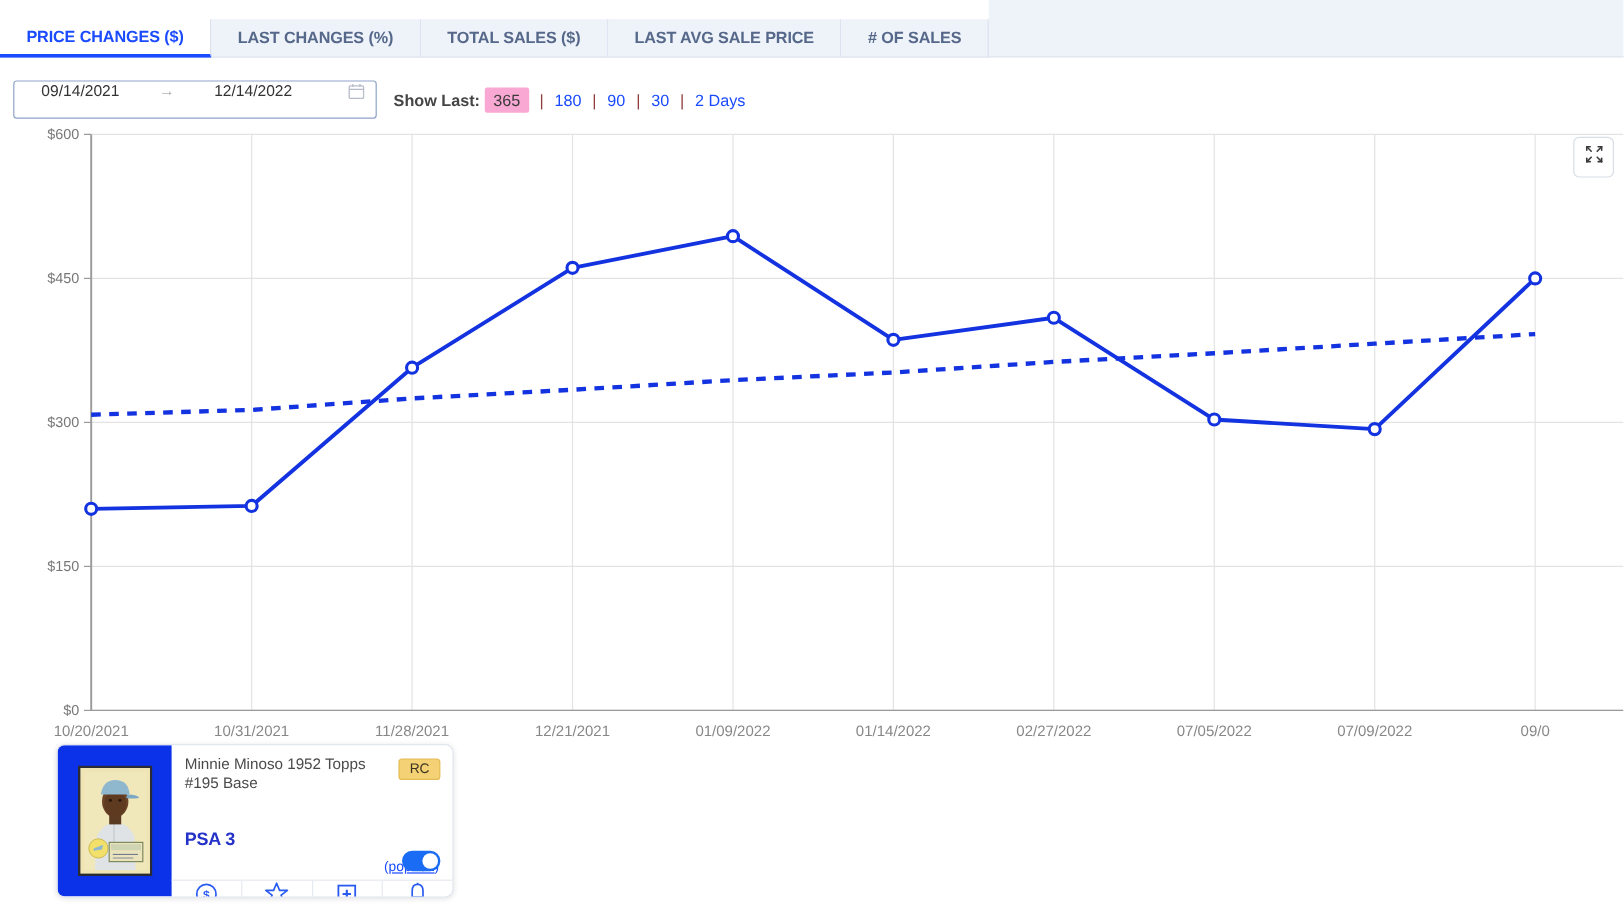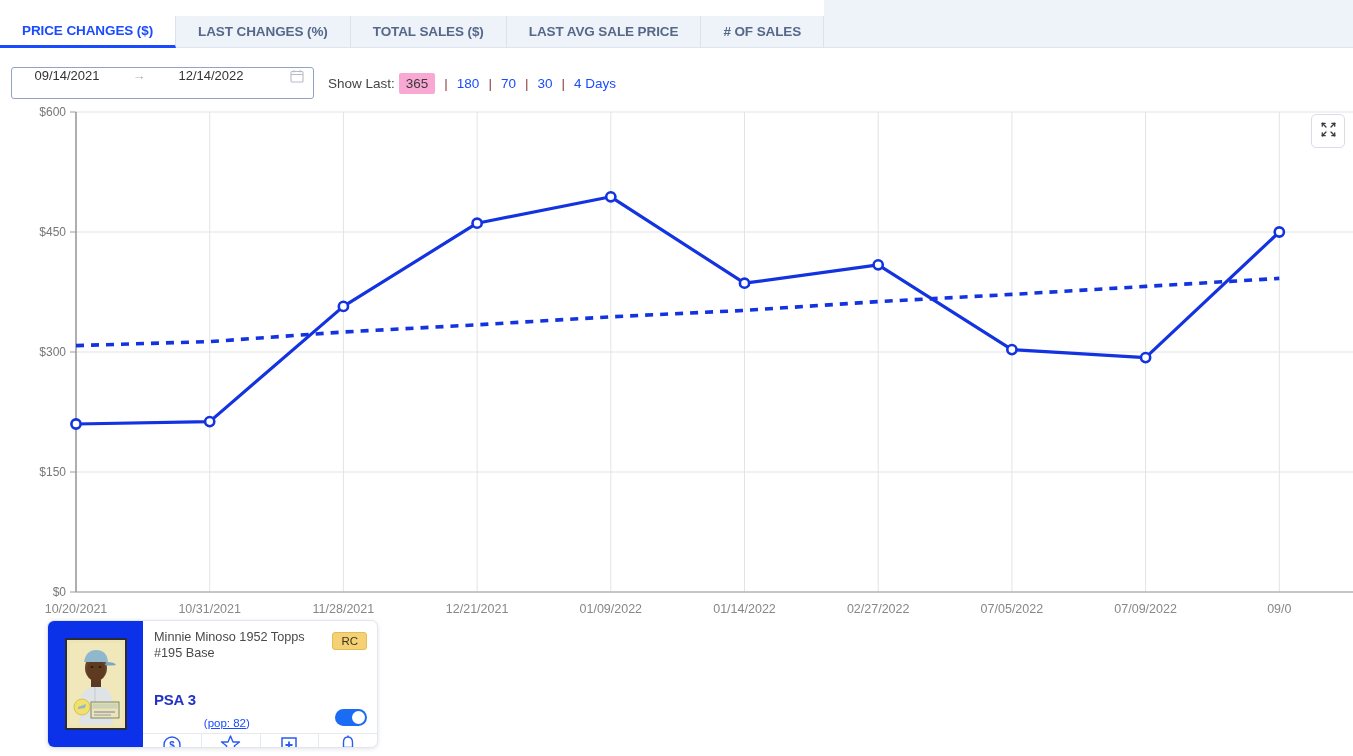--- a/index.html
+++ b/index.html
@@ -73,21 +73,21 @@
     width: 15px; height: 15px;
     display: flex; align-items: center; justify-content: center;
     cursor: pointer;
   }
   .showlast {
     position: absolute; left: 328px; top: 19px; height: 32px;
     display: flex; align-items: center;
     font-size: 13.5px; color: #4a4a4a;
     white-space: nowrap;
   }
-  .sl-label { color: #454545; }
+  .sl-label { color: #454545; font-weight: bold; }
   .sl-current {
     color: #3a3a3a; background: #f9a8d4;
     padding: 3px 7px; margin-left: 4px; border-radius: 2px;
     cursor: pointer;
   }
   .sl-sep { color: #8e3b3b; margin: 0 9px; }
   .sl-link { color: #1a4bff; cursor: pointer; }
   .expand-btn {
     position: absolute; left: 1311px; top: 66px;
     width: 34px; height: 34px;
@@ -134,20 +134,21 @@
     position: absolute; right: 10px; top: 11px;
     background: #f3d174; border: 1px solid #e4bc54;
     color: #3d3420; font-size: 11.5px;
     padding: 2px 8px; border-radius: 3px;
     cursor: pointer;
     text-align: right;
   }
   .card-gradeline {
     display: flex; align-items: center;
     margin-top: 8px;
+    justify-content: space-between;
   }
   .psa-grade {
     font-size: 15px; font-weight: bold; color: #2432c8;
     letter-spacing: -0.2px;
   }
   .pop-link {
     font-size: 11.5px; color: #1a4bff; margin-left: 8px; cursor: pointer; margin-top: 48px;
   }
   .pop-link .u { text-decoration: underline; }
   .toggle {
@@ -208,25 +209,25 @@
       </svg>
     </span>
   </div>
 
   <div class="showlast">
     <span class="sl-label">Show Last:</span>
     <span class="sl-current">365</span>
     <span class="sl-sep">|</span>
     <span class="sl-link">180</span>
     <span class="sl-sep">|</span>
-    <span class="sl-link">70</span>
+    <span class="sl-link">90</span>
     <span class="sl-sep">|</span>
     <span class="sl-link">30</span>
     <span class="sl-sep">|</span>
-    <span class="sl-link">4 Days</span>
+    <span class="sl-link">2 Days</span>
   </div>
 
   <div class="expand-btn">
     <span>
       <svg width="15" height="15" viewBox="0 0 15 15">
         <g stroke="#3b3b3b" stroke-width="1.3" fill="none" stroke-linecap="round">
           <path d="M1.3 1.3 L5 5"></path>
             <path d="M1.3 1.3 L1.3 4.2"></path>
             <path d="M1.3 1.3 L4.2 1.3"></path>
           <path d="M13.7 1.3 L10 5"></path>

